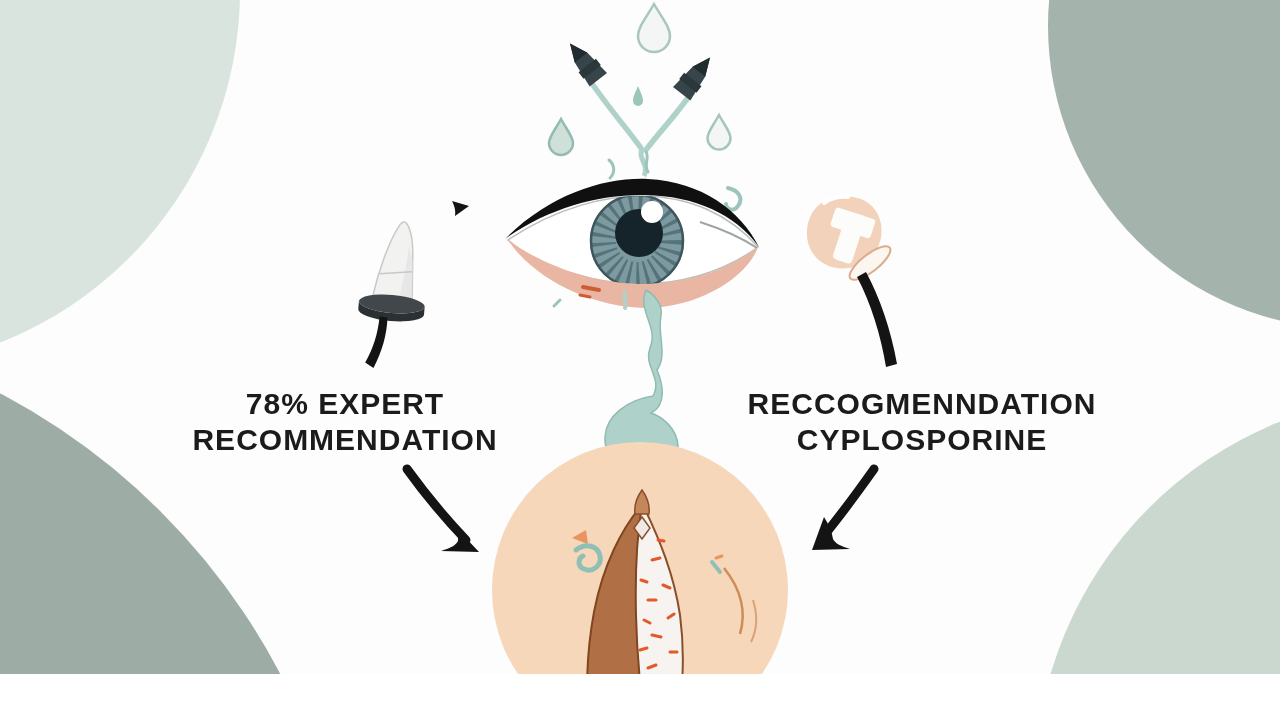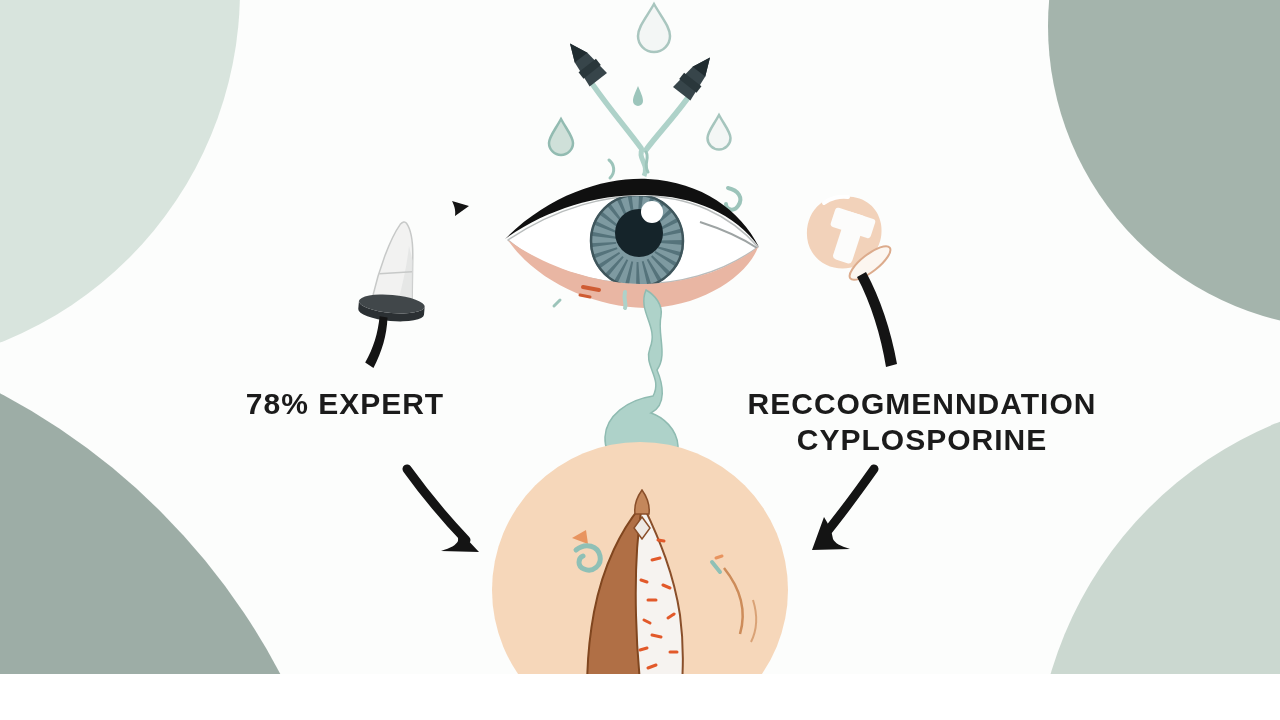--- a/index.html
+++ b/index.html
@@ -157,19 +157,20 @@
       <path d="M 479 552 L 441 551 C 451 548 456 545 458 541 C 459 535 455 527 449 520 Z" style="fill:var(--ink)"></path>
     </g>
     <g>
       <path d="M 874 469 C 857 493 840 516 822 538" fill="none" style="stroke:var(--ink)" stroke-width="9" stroke-linecap="round"></path>
       <path d="M 812 550 L 850 549 C 840 546 835 543 833 539 C 832 532 829 525 824 517 Z" style="fill:var(--ink)"></path>
     </g>
   </svg>
 
   <div class="label label-left">
     <div>78% EXPERT</div>
+    <div>RECOMMENDATION</div>
   </div>
   <div class="label label-right">
     <div>RECCOGMENNDATION</div>
     <div>CYPLOSPORINE</div>
   </div>
 
 </div>
 
 </body></html>

